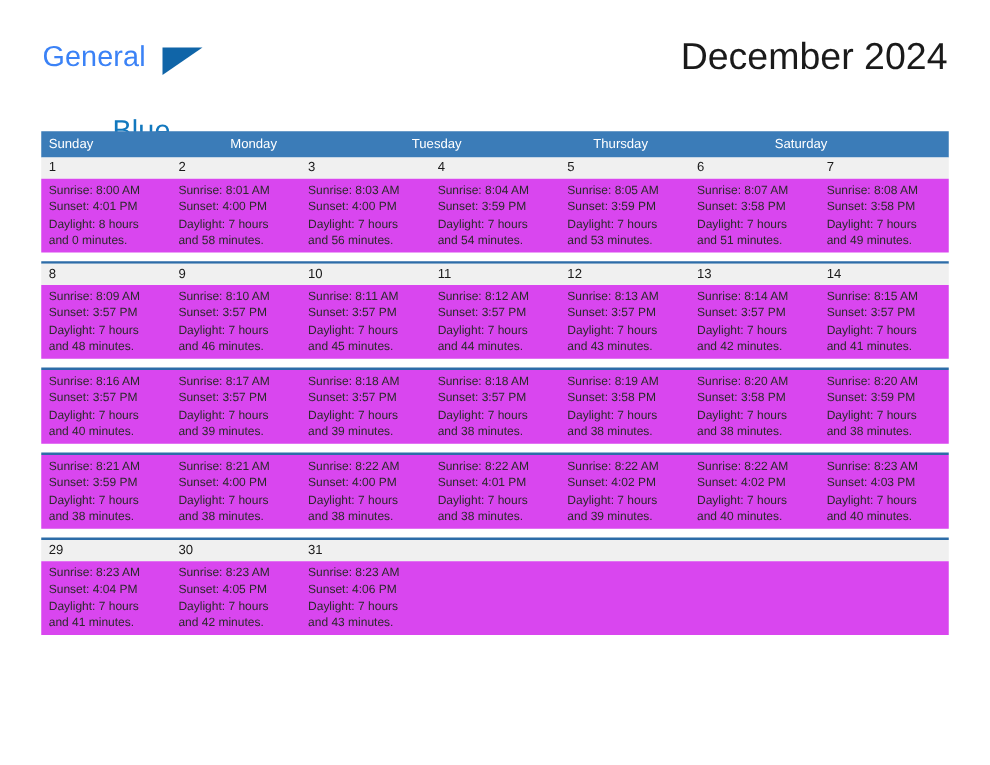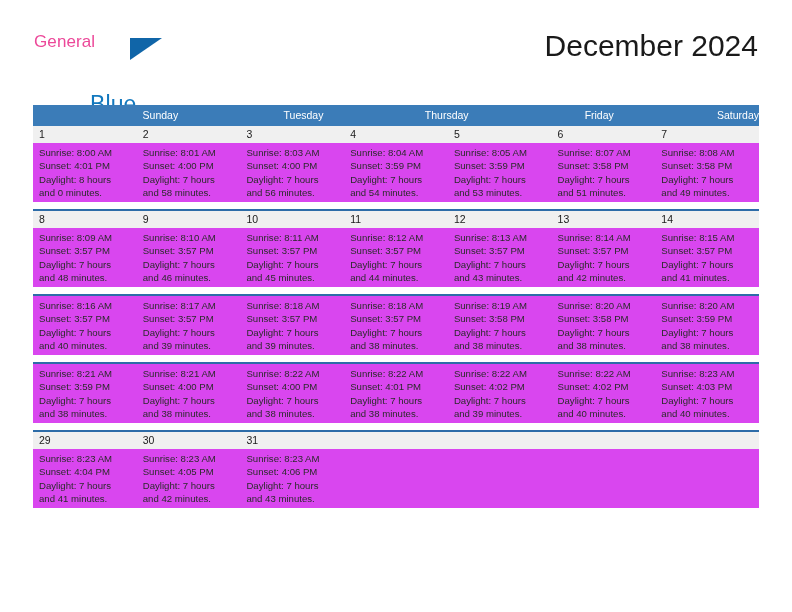--- a/index.html
+++ b/index.html
@@ -32,22 +32,22 @@
     position: absolute;
     left: 0;
     top: 4px;
     width: 210px;
     height: 58px;
   }
   .logo-line1 {
     position: absolute;
     left: 0;
     top: 0;
-    font-size: 17px;
-    color: #ec4899;
+    font-size: 23px;
+    color: #3b82f6;
     letter-spacing: 0.1px;
   }
   .logo-line2 {
     position: absolute;
     left: 56px;
     top: 23px;
     font-size: 23px;
     color: #1278be;
     letter-spacing: 0.1px;
     margin-top: 36px;
@@ -96,21 +96,20 @@
     height: 21px;
   }
   .weekday {
     flex: 1 1 0;
     color: #ffffff;
     font-size: 10.5px;
     line-height: 21px;
     padding-left: 6px;
     box-sizing: border-box;
     white-space: nowrap;
-    text-align: right;
   }
 
   .week {
     border-top: 2px solid #2d6ca8;
     margin-top: 7px;
   }
   .week:first-of-type {
     border-top: none;
     margin-top: 0;
   }
@@ -159,23 +158,23 @@
 
     <div class="title-block">
       <div class="cal-title">December 2024</div>
     </div>
 
   </div>
 
   <div class="calendar">
     <div class="weekdays">
         <div class="weekday">Sunday</div>
+        <div class="weekday">Monday</div>
         <div class="weekday">Tuesday</div>
         <div class="weekday">Thursday</div>
-        <div class="weekday">Friday</div>
         <div class="weekday">Saturday</div>
       </div>
     <div id="weeks-container">
         <div class="week">
           <div class="week-numbers">
             <div class="daynum">1</div>
             <div class="daynum">2</div>
             <div class="daynum">3</div>
             <div class="daynum">4</div>
             <div class="daynum">5</div>

